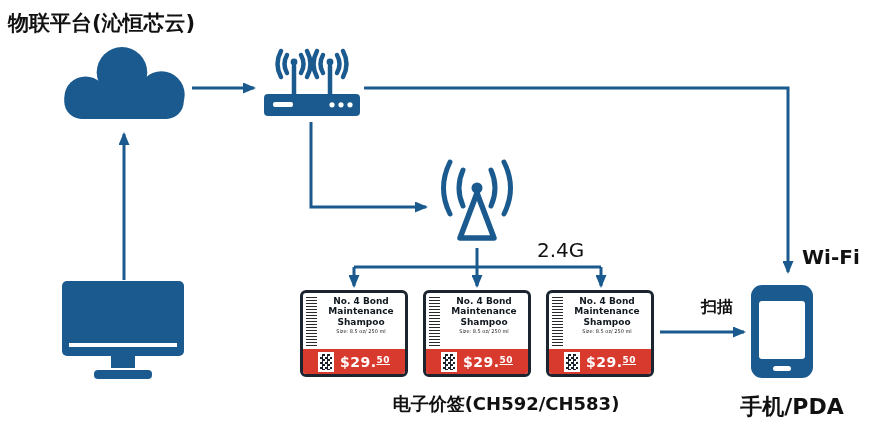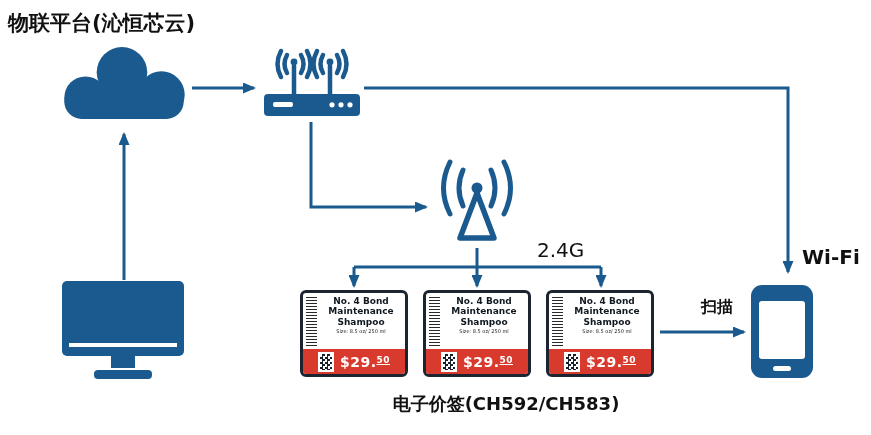--- a/index.html
+++ b/index.html
@@ -70,20 +70,21 @@
       <path d="M601,267 L601,286" marker-end="url(#arrow)"></path>
       <path d="M660,332 L744,332" marker-end="url(#arrow)"></path>
     </g>
   </svg>
 
   <div class="lbl" id="lbl-platform">物联平台(沁恒芯云)</div>
   <div class="lbl" id="lbl-rf">2.4G</div>
   <div class="lbl" id="lbl-wifi">Wi-Fi</div>
   <div class="lbl" id="lbl-scan">扫描</div>
   <div class="lbl" id="lbl-esl">电子价签(CH592/CH583)</div>
+  <div class="lbl" id="lbl-phone">手机/PDA</div>
 
   <svg class="icon" id="cloud-icon" width="132" height="86" viewBox="0 0 130 85">
     <g fill="#1A5A8E">
       <circle cx="63" cy="30" r="25"></circle>
       <circle cx="27" cy="55" r="21"></circle>
       <circle cx="102" cy="52" r="23"></circle>
       <rect x="6" y="42" width="118" height="34" rx="17"></rect>
     </g>
   </svg>
 

